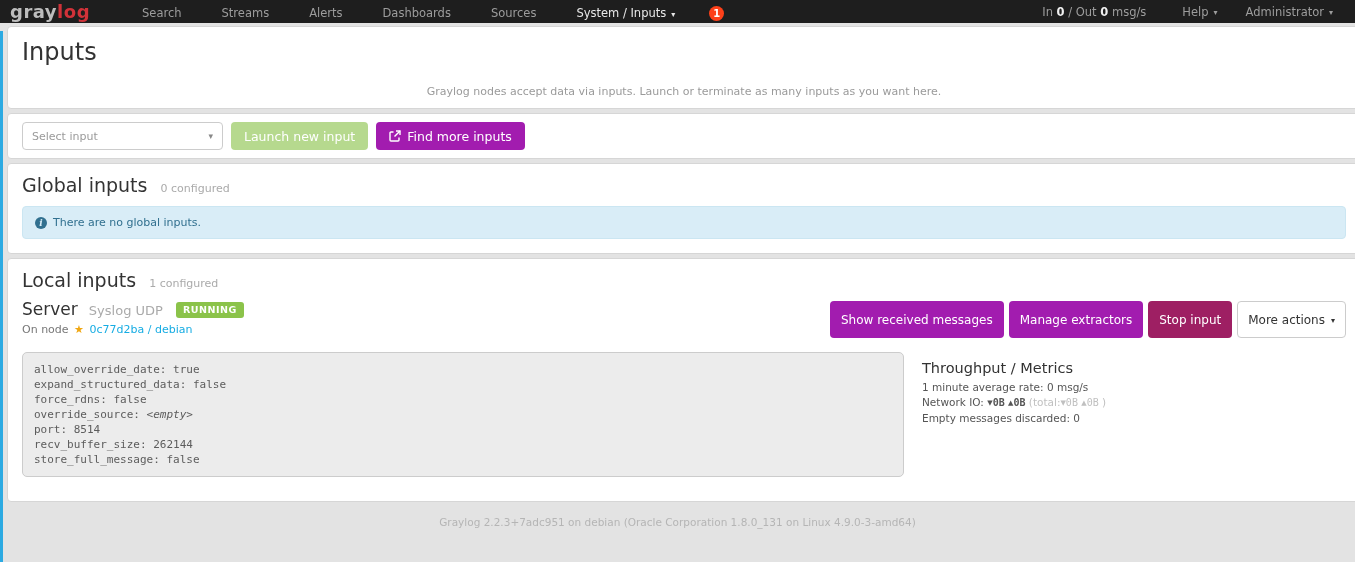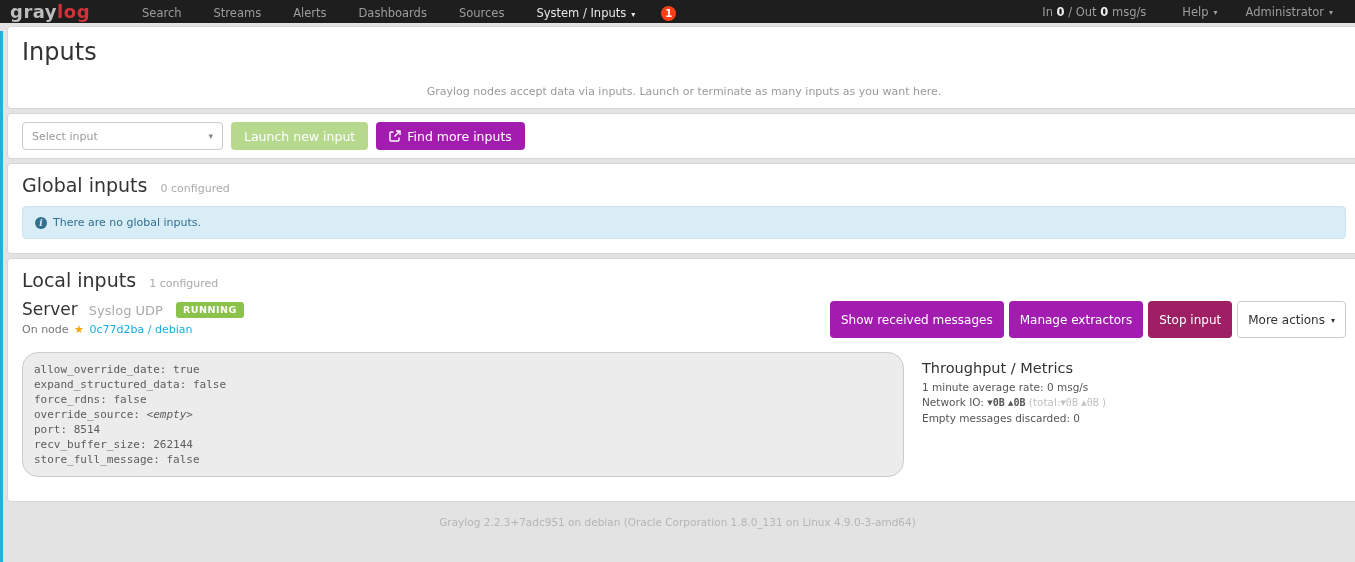--- a/index.html
+++ b/index.html
@@ -14,21 +14,21 @@
   .left-edge { position:absolute; left:0; top:31px; bottom:0; width:3px; background:#2caae2; z-index:50; }
 
   
   .navbar {
     height:23px; background:#1e1e1e; display:flex; align-items:center;
     padding:0 8px 0 10px; position:relative; z-index:60;
   }
   .brand { font-size:18px; font-weight:bold; text-decoration:none; margin-right:38px; letter-spacing:.5px; }
   .brand .b-gray { color:#bdbdbd; }
   .brand .b-log  { color:#d13239; }
-  .nav-left { display:flex; align-items:center; list-style:none; gap:4px; }
+  .nav-left { display:flex; align-items:center; list-style:none; gap:12px; }
   .nav-item {
     color:#9d9d9d; font-size:11.5px; text-decoration:none; padding:0 14px; cursor:pointer;
     display:inline-flex; align-items:center; gap:5px; white-space:nowrap;
   }
   .nav-item.active { color:#e8e8e8; }
   .caret { display:inline-block; font-size:8px; color:inherit; transform:translateY(1px); }
   .notif-badge {
     background:#fd4019; color:#fff; font-size:10px; font-weight:bold;
     min-width:15px; height:15px; border-radius:8px; display:inline-flex;
     align-items:center; justify-content:center; padding:0 4px; margin-left:8px; cursor:pointer;
@@ -87,21 +87,21 @@
     background:#8bc34a; color:#fff; font-size:9.5px; font-weight:bold; letter-spacing:.5px;
     border-radius:3px; padding:2.5px 7px; margin-left:8px; vertical-align:2px; display:inline-block;
   }
   .node-line { font-size:11px; color:#777; margin-top:4px; }
   .star-icon { color:#f0a713; font-size:11px; margin:0 2px; }
   .node-link { color:#16ace3; text-decoration:none; }
   .action-btns { display:flex; gap:5px; margin-top:2px; }
 
   .input-body { display:flex; margin-top:14px; }
   .config-pre {
-    width:882px; background:#ececec; border:1px solid #ccc; border-radius:16px;
+    width:882px; background:#ececec; border:1px solid #ccc; border-radius:5px;
     font-family:"DejaVu Sans Mono","Liberation Mono",monospace; font-size:11px;
     color:#5c5c5c; padding:9px 11px; line-height:15px;
   }
   .config-pre .italic { font-style:italic; }
   .metrics { margin-left:18px;margin-top:8px; }
   .metrics h3 { font-size:14.5px; font-weight:normal; color:#333; margin-bottom:4px; }
   .metric-line { font-size:10.5px; color:#555; line-height:15px; }
   .io-arrow { font-size:7px; vertical-align:1px; }
   .io-val { font-weight:bold; font-family:"DejaVu Sans Mono","Liberation Mono",monospace; font-size:10px; }
   .io-total { color:#c0c0c0; }

